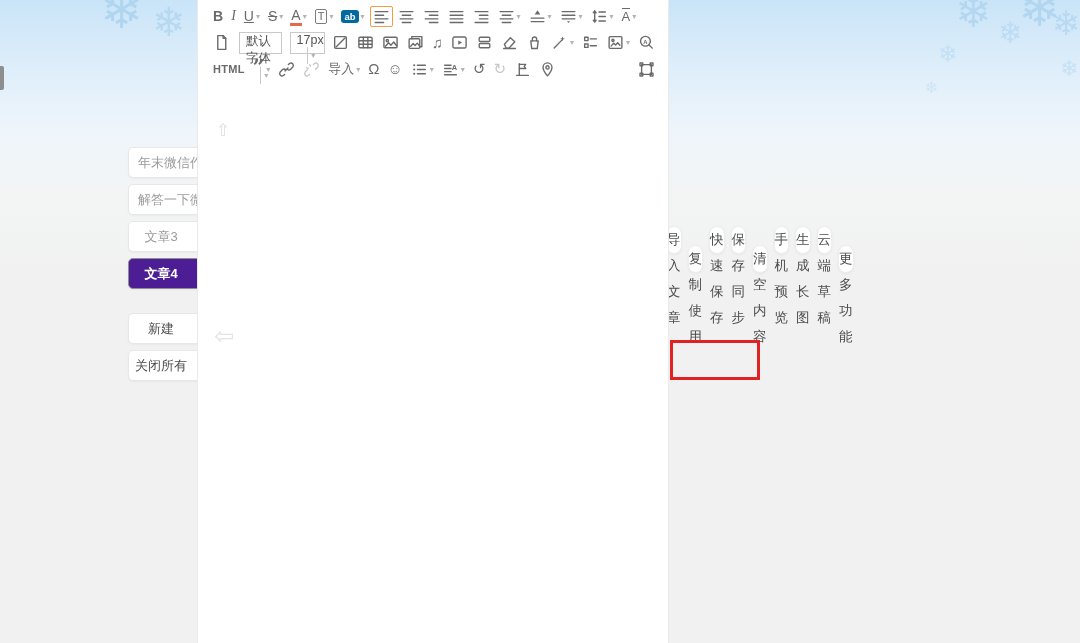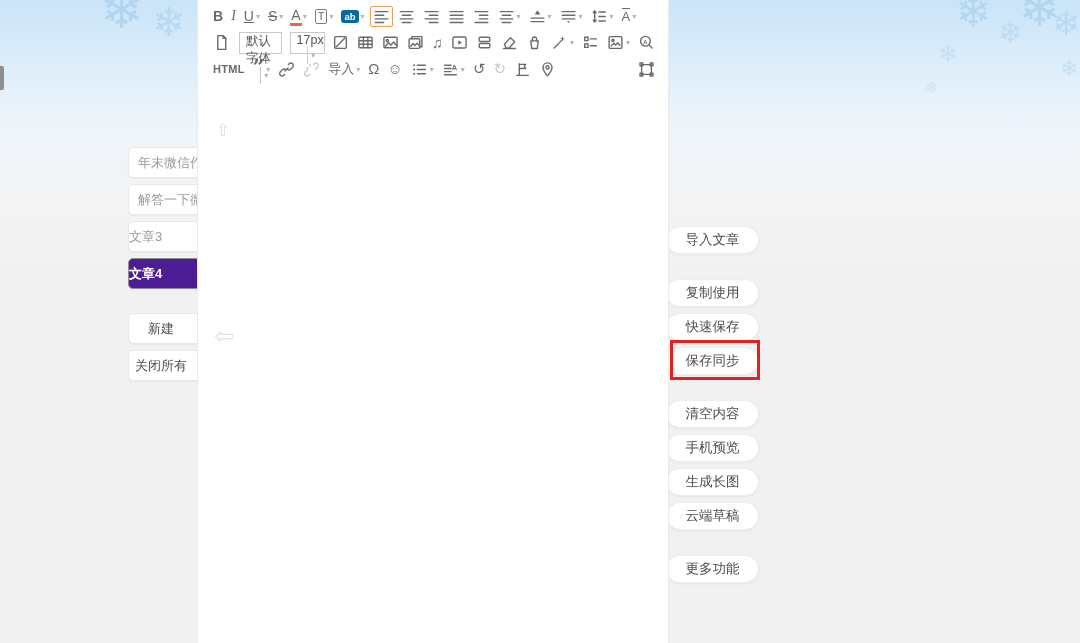--- a/index.html
+++ b/index.html
@@ -11,21 +11,21 @@
   .stage{position:absolute;inset:0;}
   .snow-layer{position:absolute;inset:0;pointer-events:none;z-index:0;}
   .flake{position:absolute;color:#aed4ef;line-height:1;user-select:none;}
   .edge-mark{position:absolute;left:0;top:66px;width:4px;height:24px;background:#8e8e8e;border-radius:0 2px 2px 0;z-index:1;}
 
   
   .tabs-col{position:absolute;left:128px;top:147px;width:77px;z-index:1;display:flex;flex-direction:column;gap:6px;}
   .tab{height:29px;line-height:29px;background:#fff;border:1px solid #e7e7e7;border-radius:5px;
        font-size:13px;color:#9b9b9b;padding-left:9px;white-space:nowrap;overflow:hidden;
        box-shadow:0 1px 2px rgba(0,0,0,.04);cursor:pointer;}
-  .tab.centered{padding-left:0;padding-right:11px;text-align:left;}
+  .tab.centered{padding-left:0;padding-right:11px;text-align:center;}
   .tab.selected{background:#4c1d95;border-color:#8f8f8f;color:#fff;font-weight:700;}
   .tab.btn{color:#4c4c4c;text-align:center;padding-left:0;padding-right:11px;}
   .tab.gap-top{margin-top:18px;}
 
   
   .editor{position:absolute;left:197px;top:0;width:472px;height:643px;background:#fff;
           border-left:1px solid #eaeaea;border-right:1px solid #eaeaea;box-sizing:border-box;z-index:2;}
   .toolbar{padding:4px 8px 0 12px;color:#6a6a6a;}
   .tb-row{display:flex;align-items:center;height:24px;margin-bottom:1px;}
   .tb-row.r2{height:27px;}
@@ -62,21 +62,21 @@
   .ph b{color:#d4d4d4;}
   .ph-arrow{font-size:17px;color:#e0e0e0;}
   .hint{position:absolute;font-size:14px;color:#d9d9d9;}
   .hint b,.hb{font-weight:700;color:#d1d1d1;}
   .hint-text div{line-height:21px;}
   .hint-l{top:246px;left:16px;display:flex;align-items:center;gap:13px;}
   .hint-r{top:237px;left:336px;display:flex;gap:15px;}
   .big-arrow{font-size:24px;color:#e4e4e4;align-self:center;line-height:1;}
 
   
-  .actions-col{position:absolute;left:666px;top:226px;width:93px;z-index:1;display:flex;flex-direction:column;gap:6px;}
+  .actions-col{position:absolute;left:666px;top:226px;width:93px;z-index:1;display:flex;flex-direction:row;gap:6px;}
   .action-btn{height:26px;line-height:26px;background:#fff;border:1px solid #ededed;border-radius:15px;
               text-align:center;font-size:13.5px;color:#4c4c4c;box-shadow:0 1px 3px rgba(0,0,0,.05);cursor:pointer;}
   .action-btn.gap-before{margin-top:19px;}
   .red-box{position:absolute;left:670px;top:340px;width:84px;height:34px;border:3px solid #e02222;z-index:6;pointer-events:none;}
 </style>
 </head>
 <body>
 
 <div class="stage">
   <div class="snow-layer" id="snow">

